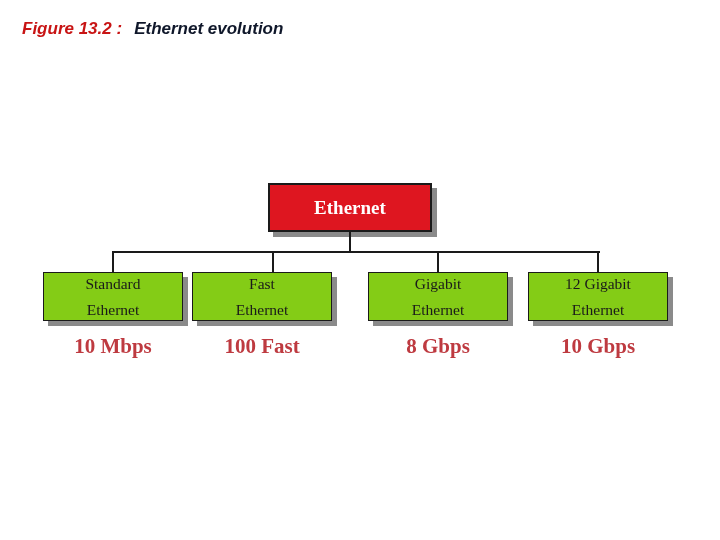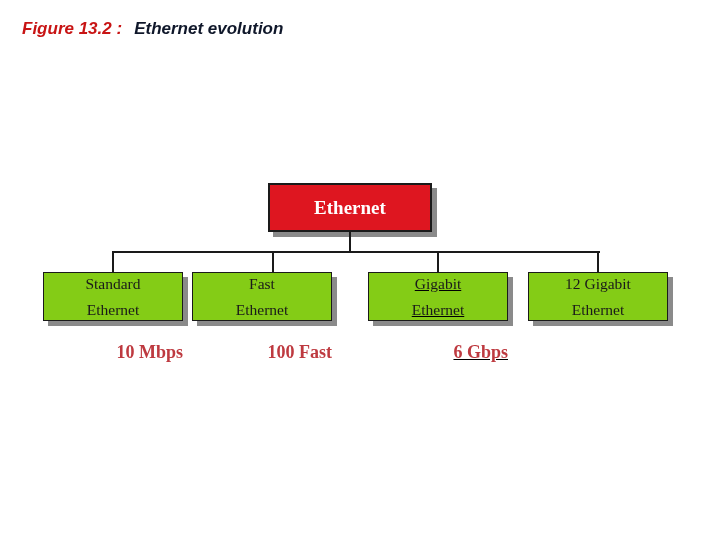--- a/index.html
+++ b/index.html
@@ -51,40 +51,40 @@
   .drop{top:253px;width:2px;height:19px;}
   .drop.d1{left:112px;}
   .drop.d2{left:272px;}
   .drop.d3{left:437px;}
   .drop.d4{left:597px;}
 
   
   .child{position:absolute;top:272px;width:140px;}
   .child.c1{left:43px;}
   .child.c2{left:192px;}
-  .child.c3{left:368px;text-decoration:underline;}
+  .child.c3{left:368px;}
   .child.c4{left:528px;}
   .child-box{
     width:140px;height:49px;
     background:#84cc16;
     border:1.5px solid var(--line);
     box-shadow:5px 5px 0 0 var(--shadow);
     display:flex;flex-direction:column;
     align-items:center;justify-content:space-between;
     color:#1a1a1a;
     font-family:"Liberation Serif","DejaVu Serif",serif;
     font-size:15.5px;line-height:21px;
     text-align:center;
   }
   .speed{
-    margin-top:21px;
+    margin-top:13px;
     width:140px;
-    text-align:right;
+    text-align:center;
     font-family:"Liberation Serif","DejaVu Serif",serif;
-    font-weight:bold;font-size:18px;
+    font-weight:bold;font-size:21px;
     color:var(--speed-text);
   }
 
   .page-number{
     position:absolute;left:15px;top:539px;
     font-size:11px;color:#14532d;
   }
 </style>
 </head>
 <body>
@@ -121,25 +121,26 @@
       <span>Ethernet</span>
     </div>
     <div class="speed">100 Fast</div>
   </div>
 
   <div class="child c3">
     <div class="child-box">
       <span>Gigabit</span>
       <span>Ethernet</span>
     </div>
-    <div class="speed">6 Gbps</div>
+    <div class="speed">8 Gbps</div>
   </div>
 
   <div class="child c4">
     <div class="child-box">
       <span>12 Gigabit</span>
       <span>Ethernet</span>
     </div>
+    <div class="speed">10 Gbps</div>
   </div>
 
   <div class="page-number">13.9</div>
 
 </div>
 
 </body></html>

